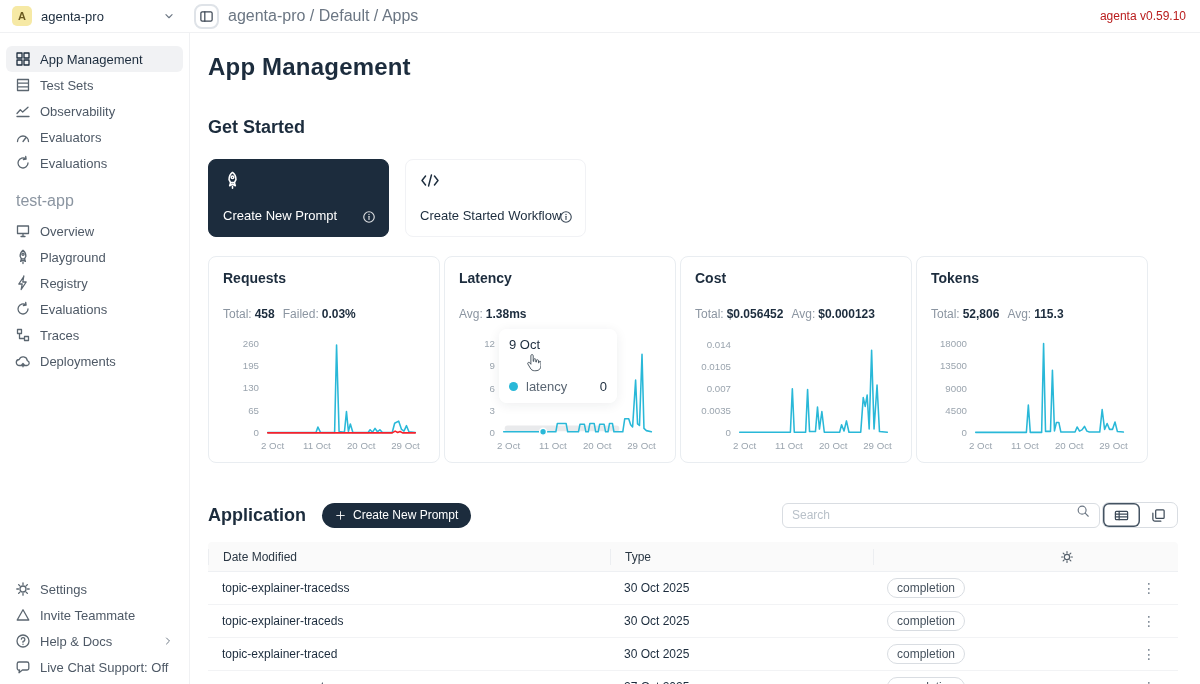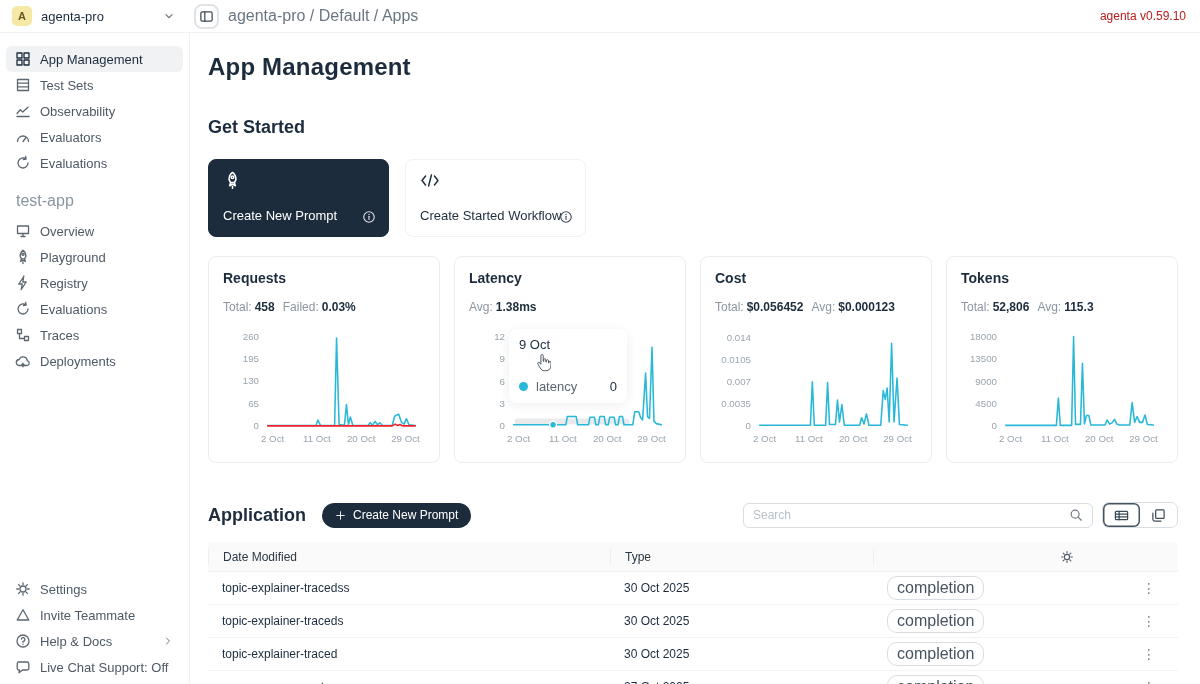--- a/index.html
+++ b/index.html
@@ -42,65 +42,65 @@
 
   .gs-row{display:flex;gap:16px;margin-top:21px}
   .gs-card{width:181px;height:78px;border-radius:8px;position:relative;cursor:pointer;
     border:1px solid #f1f2f5;background:#fff;color:#1c2c3d}
   .gs-card.dark{background:#1c2c3d;border-color:#1c2c3d;color:#fff}
   .gs-icon{position:absolute;top:11px;left:14px}
   .gs-label{position:absolute;bottom:13px;left:14px;font-size:13px;font-weight:500;white-space:nowrap}
   .gs-info{position:absolute;bottom:12px;right:12px;opacity:.85}
 
   
-  .chart-grid{display:flex;gap:14px;margin-top:19px}
+  .chart-grid{display:flex;gap:4px;margin-top:19px}
   .c-card{width:232px;height:207px;border:1px solid #e9edf1;border-radius:8px;
     padding:13px 14px;position:relative;background:#fff}
   .c-title{font-size:14px;font-weight:600}
-  .c-stats{font-size:12px;color:#8b95a1;margin-top:14px;white-space:nowrap}
+  .c-stats{font-size:12px;color:#8b95a1;margin-top:21px;white-space:nowrap}
   .c-stats b{color:#1c2c3d;font-weight:700;margin:0 8px 0 3px}
   svg.chart{width:204px;height:128px;margin-top:9px;overflow:visible}
   .tick{font-size:10px;fill:#9aa4ae}
 
   .lat-tooltip{position:absolute;left:54px;top:72px;width:118px;
     background:rgba(255,255,255,.96);border-radius:8px;padding:8px 10px 9px;
     box-shadow:0 2px 12px rgba(25,35,45,.08);z-index:3}
   .lt-title{font-size:13px;font-weight:500;color:#1c2c3d}
   .lt-row{display:flex;align-items:center;margin-top:27px;font-size:13px;color:#5a6673}
   .lt-dot{width:9px;height:9px;border-radius:50%;background:#29b8d8;margin-right:8px;flex:none}
   .lt-val{margin-left:auto;color:#1c2c3d}
   .cursor-icon{position:absolute;left:26px;top:25px}
 
   
   .app-head{display:flex;align-items:center;margin-top:38px;height:28px;position:relative}
   .create-btn{display:inline-flex;align-items:center;gap:7px;background:#1c2c3d;color:#fff;
     border:none;border-radius:14px;height:25px;padding:0 13px;font-size:12px;margin-left:16px;cursor:pointer;
     font-family:inherit}
-  .search-box{position:absolute;right:85px;width:350px;height:25px;border:1px solid #d9dde2;
-    border-radius:6px;display:flex;align-items:center;padding:0 9px;background:#fff}
+  .search-box{position:absolute;right:78px;width:318px;height:25px;border:1px solid #d9dde2;
+    border-radius:6px;display:flex;padding:0 9px;background:#fff}
   .search-box input{border:none;outline:none;flex:1;font-size:12px;color:#1c2c3d;background:transparent;
     font-family:inherit}
   .search-box input::placeholder{color:#b9c1c9}
   .search-box .sic{color:#6b7683;display:flex}
   .view-toggle{position:absolute;right:0;width:76px;height:26px;border:1px solid #d9dde2;
     border-radius:7px;display:flex;background:#fff}
   .vt-seg{flex:1;display:flex;align-items:center;justify-content:center;color:#3d4a58;
     cursor:pointer;border-radius:6px}
   .vt-seg.sel{box-shadow:inset 0 0 0 1.5px #445362}
 
   .tbl{margin-top:13px}
   .t-head,.t-row{display:grid;grid-template-columns:402px 263px 217px 1fr;align-items:center}
   .t-head{background:#fafafa;height:30px;border-bottom:1px solid #eef0f3;border-radius:4px 4px 0 0}
   .th{font-size:12px;font-weight:500;color:#2a3744;padding-left:14px;height:16px;line-height:16px}
   .th.bl{border-left:1px solid #eceef1}
   .th.actions{display:flex;justify-content:flex-end;padding-right:16px;color:#55606b;align-items:center}
   .t-row{height:33px;border-bottom:1px solid #f2f3f5;font-size:12px;color:#1c2c3d}
   .td{padding-left:14px;white-space:nowrap}
   .badge{display:inline-block;border:1px solid #d9dde2;border-radius:10px;padding:2px 9px;
-    font-size:16px;color:#46525e;background:#fff}
+    font-size:12px;color:#46525e;background:#fff}
   .kebab{justify-self:end;padding-right:22px;color:#7b8692;font-size:14px;cursor:pointer;
     font-family:"DejaVu Sans",sans-serif}
 </style>
 </head>
 <body>
 
 <header class="topbar">
   <div class="ws">
     <span class="avatar">A</span>
     <span class="ws-name">agenta-pro</span>

